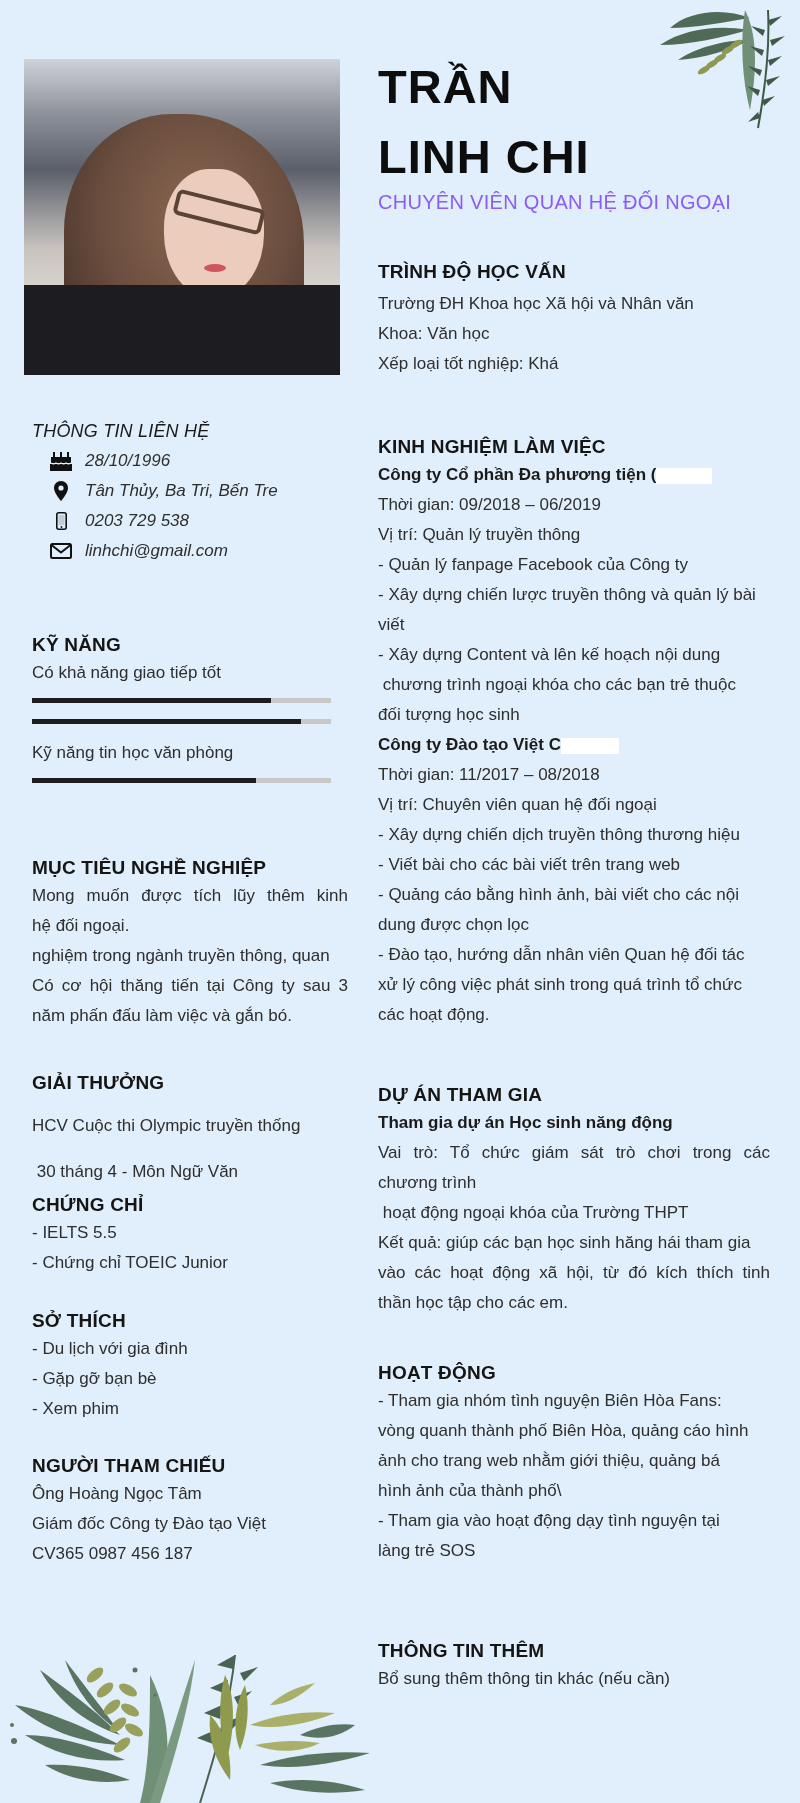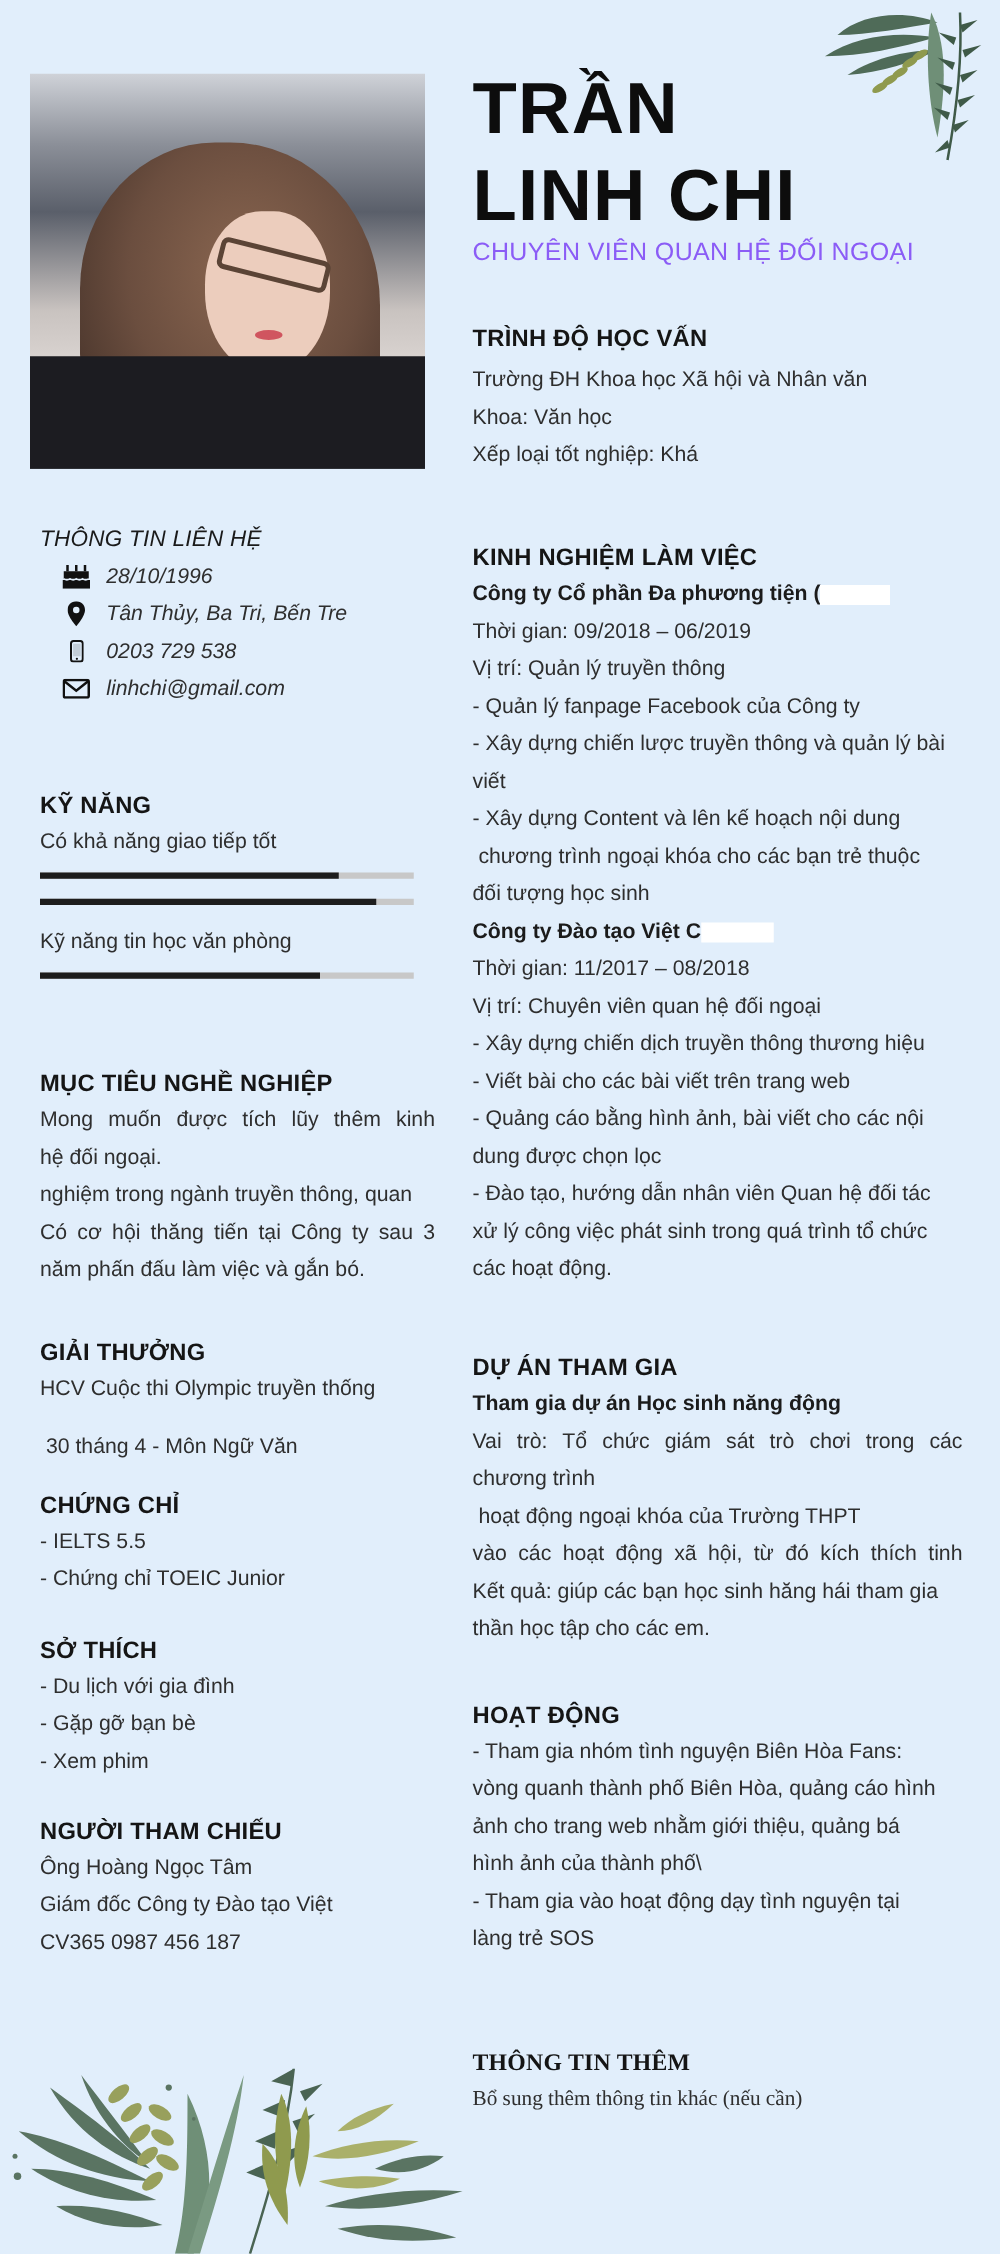--- a/index.html
+++ b/index.html
@@ -36,21 +36,21 @@
   .photo .glasses {
     position: absolute; left: 150px; top: 140px; width: 90px; height: 26px;
     border: 4px solid #5b4436; border-radius: 6px; transform: rotate(14deg);
   }
   .photo .lips { position: absolute; left: 180px; top: 205px; width: 22px; height: 8px; background: #d0555f; border-radius: 50%; }
 
   
   .name {
     position: absolute; left: 378px; top: 52px;
     font-family: "Liberation Sans", sans-serif; font-weight: bold;
-    font-size: 58px; line-height: 70px; color: #0d0d0d; letter-spacing: 1px;
+    font-size: 47px; line-height: 70px; color: #0d0d0d; letter-spacing: 1px;
   }
   .job-title {
     position: absolute; left: 378px; top: 191px;
     font-size: 20px; color: #8b5cf6; letter-spacing: 0.3px;
   }
 
   
   .sec { position: absolute; }
   .sec h2 {
     font-size: 19px; font-weight: bold; color: #151515;
@@ -203,21 +203,21 @@
   <div class="sec left" style="top:857px; width:316px;">
     <h2 style="margin-bottom:2px;">MỤC TIÊU NGHỀ NGHIỆP</h2>
     <div class="line justify" style="text-align-last:justify;">Mong muốn được tích lũy thêm kinh</div>
     <div class="line">hệ đối ngoại.</div>
     <div class="line">nghiệm trong ngành truyền thông, quan</div>
     <div class="line" style="text-align-last:justify;">Có cơ hội thăng tiến tại Công ty sau 3</div>
     <div class="line">năm phấn đấu làm việc và gắn bó.</div>
   </div>
 
   <div class="sec left" style="top:1072px;">
-    <h2 style="margin-bottom:2px;">GIẢI THƯỞNG</h2>
+    <h2 style="margin-bottom:17px;">GIẢI THƯỞNG</h2>
     <div class="line" style="white-space:pre;">HCV Cuộc thi Olympic truyền thống</div>
     <div class="line" style="white-space:pre;margin-top:16px;"> 30 tháng 4 - Môn Ngữ Văn</div>
   </div>
 
   <div class="sec left" style="top:1194px;">
     <h2 style="margin-bottom:2px;">CHỨNG CHỈ</h2>
     <div class="line">- IELTS 5.5</div>
     <div class="line">- Chứng chỉ TOEIC Junior</div>
   </div>
 
@@ -265,36 +265,36 @@
       <div class="line">các hoạt động.</div>
     </div>
   </div>
 
   <div class="sec right" style="top:1084px;">
     <h2 style="margin-bottom:2px;">DỰ ÁN THAM GIA</h2>
     <div class="line bold">Tham gia dự án Học sinh năng động</div>
     <div class="line" style="text-align:justify; text-align-last:justify;">Vai trò: Tổ chức giám sát trò chơi trong các</div>
     <div class="line">chương trình</div>
     <div class="line" style="white-space:pre;"> hoạt động ngoại khóa của Trường THPT</div>
+    <div class="line">Kết quả: giúp các bạn học sinh hăng hái tham gia</div>
     <div class="line" style="text-align:justify; text-align-last:justify;">vào các hoạt động xã hội, từ đó kích thích tinh</div>
-    <div class="line">Kết quả: giúp các bạn học sinh hăng hái tham gia</div>
     <div class="line">thần học tập cho các em.</div>
   </div>
 
   <div class="sec right" style="top:1362px;">
     <h2 style="margin-bottom:2px;">HOẠT ĐỘNG</h2>
     <div class="line">- Tham gia nhóm tình nguyện Biên Hòa Fans:</div>
     <div class="line">vòng quanh thành phố Biên Hòa, quảng cáo hình</div>
     <div class="line">ảnh cho trang web nhằm giới thiệu, quảng bá</div>
     <div class="line">hình ảnh của thành phố\</div>
     <div class="line">- Tham gia vào hoạt động dạy tình nguyện tại</div>
     <div class="line">làng trẻ SOS</div>
   </div>
 
-  <div class="sec right" style="top:1640px;font-family:Liberation Serif, serif;">
+  <div class="sec right" style="top:1640px;">
     <h2 style="margin-bottom:2px;">THÔNG TIN THÊM</h2>
     <div class="line">Bổ sung thêm thông tin khác (nếu cần)</div>
   </div>
 
   <svg class="leaf" style="left:0; top:1615px;" width="400" height="188" viewBox="0 0 400 188">
 
     <g fill="#5a7462">
       <path d="M40 55 C60 70, 90 90, 120 120 C90 110, 60 90, 40 55 Z"></path>
       <path d="M15 90 C45 95, 80 110, 120 130 C80 128, 45 115, 15 90 Z"></path>
       <path d="M25 120 C55 120, 90 130, 125 145 C90 148, 55 140, 25 120 Z"></path>

